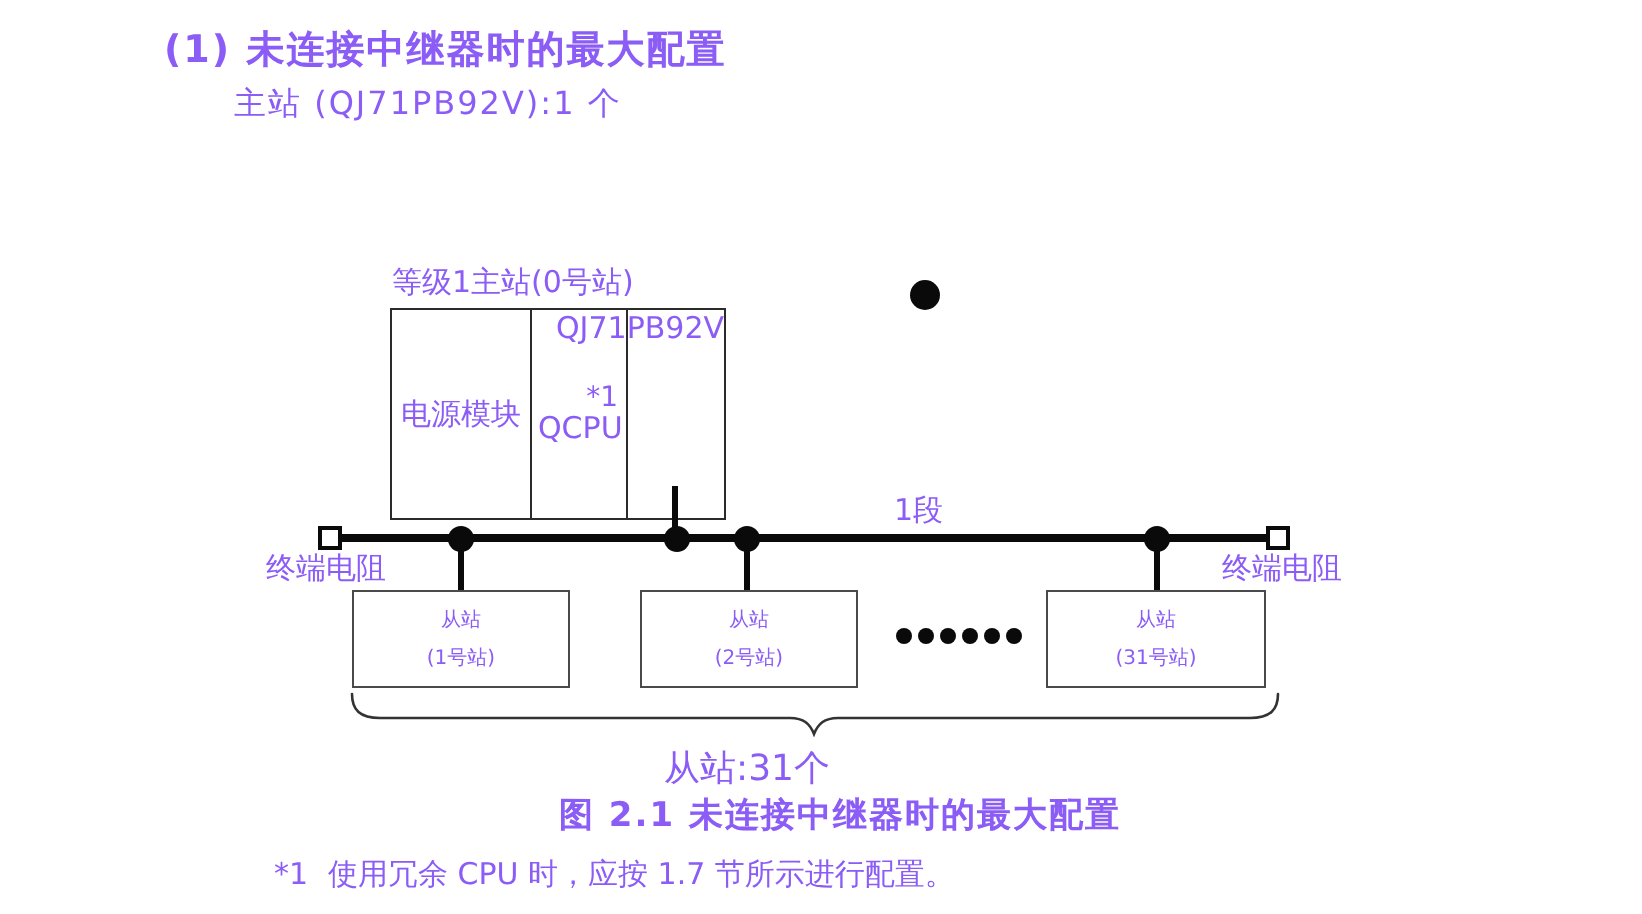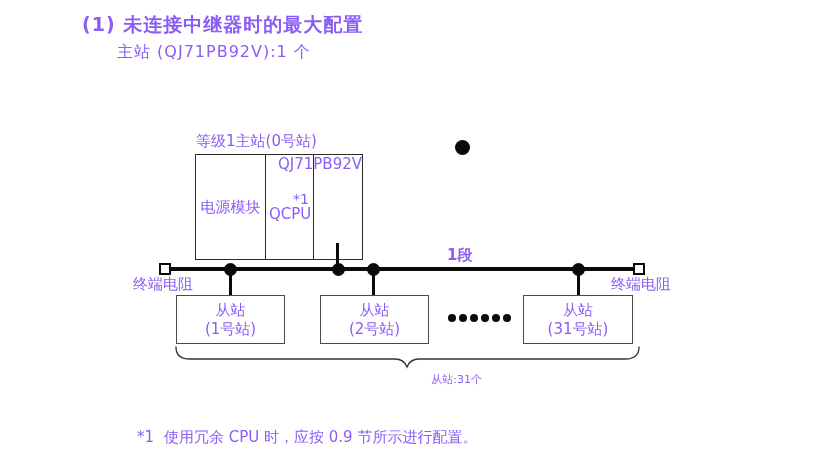--- a/index.html
+++ b/index.html
@@ -20,31 +20,31 @@
   .cell-cpu{width:48px;border-right:1px solid #2b2b2b;display:flex;flex-direction:column;justify-content:center;}
   .cpu-note{align-self:flex-end;padding-right:4px;font-size:14px;line-height:14px;}
   .cpu-label{align-self:flex-start;padding-left:3px;font-size:15px;line-height:17px;text-align:right;}
   .cell-net{width:48px;display:flex;justify-content:flex-end;padding-left:3px;line-height:19px;}
   .legend-dot{left:455px;top:140px;width:15px;height:15px;border-radius:50%;background:#0a0a0a;}
   .legend-text{left:481px;top:139px;font-size:15px;letter-spacing:1px;}
   .bus{left:165px;top:267px;width:475px;height:4px;background:#0a0a0a;}
   .drop{width:3px;background:#0a0a0a;}
   .dot{width:13px;height:13px;border-radius:50%;background:#0a0a0a;}
   .term-square{width:12px;height:12px;border:2px solid #0a0a0a;background:#fff;box-sizing:border-box;}
-  .seg-label{left:447px;top:246px;font-size:15px;font-weight:bold;}
+  .seg-label{left:447px;top:246px;font-size:15px;}
   .term-label{font-size:15px;}
   .slave-box{
     top:295px;height:49px;border:1px solid #4a4a4a;box-sizing:border-box;background:#fff;
     display:flex;flex-direction:column;align-items:center;justify-content:center;
-    font-size:15px;line-height:19px;text-align:center;
+    font-size:10px;line-height:19px;text-align:center;
   }
   .ellipsis{left:448px;top:314px;display:flex;gap:3px;}
   .ellipsis span{width:8px;height:8px;border-radius:50%;background:#0a0a0a;display:block;}
   .brace-svg{left:170px;top:344px;}
-  .slave-total{left:332px;top:372px;width:150px;text-align:right;font-size:11px;}
+  .slave-total{left:332px;top:372px;width:150px;text-align:left;font-size:18px;}
   .caption{left:100px;top:396px;width:640px;text-align:center;font-size:17px;font-weight:bold;letter-spacing:1px;}
   .footnote-marker{left:137px;top:428px;font-size:15px;}
   .footnote-text{left:164px;top:428px;font-size:15px;}
 </style>
 </head>
 <body>
 
 <div class="page">
 
   <div class="abs heading">(1) 未连接中继器时的最大配置</div>
@@ -102,16 +102,17 @@
   <div class="abs slave-box" style="left:523px;width:110px;">
     <span>从站</span>
     <span>(31号站)</span>
   </div>
 
   <svg class="abs brace-svg" width="475" height="28" viewBox="0 0 475 28">
     <path d="M 6 3 C 6 11, 10 15, 20 15 L 225 15 C 232 15, 235 18, 237 23 C 239 18, 242 15, 249 15 L 455 15 C 465 15, 469 11, 469 3" fill="none" stroke="#333" stroke-width="1.3" stroke-linecap="round"></path>
   </svg>
   <div class="abs slave-total">从站:31个</div>
 
+  <div class="abs caption">图 2.1 未连接中继器时的最大配置</div>
   <div class="abs footnote-marker">*1</div>
-  <div class="abs footnote-text">使用冗余 CPU 时，应按 0.9 节所示进行配置。</div>
+  <div class="abs footnote-text">使用冗余 CPU 时，应按 1.7 节所示进行配置。</div>
 
 </div>
 
 </body></html>

